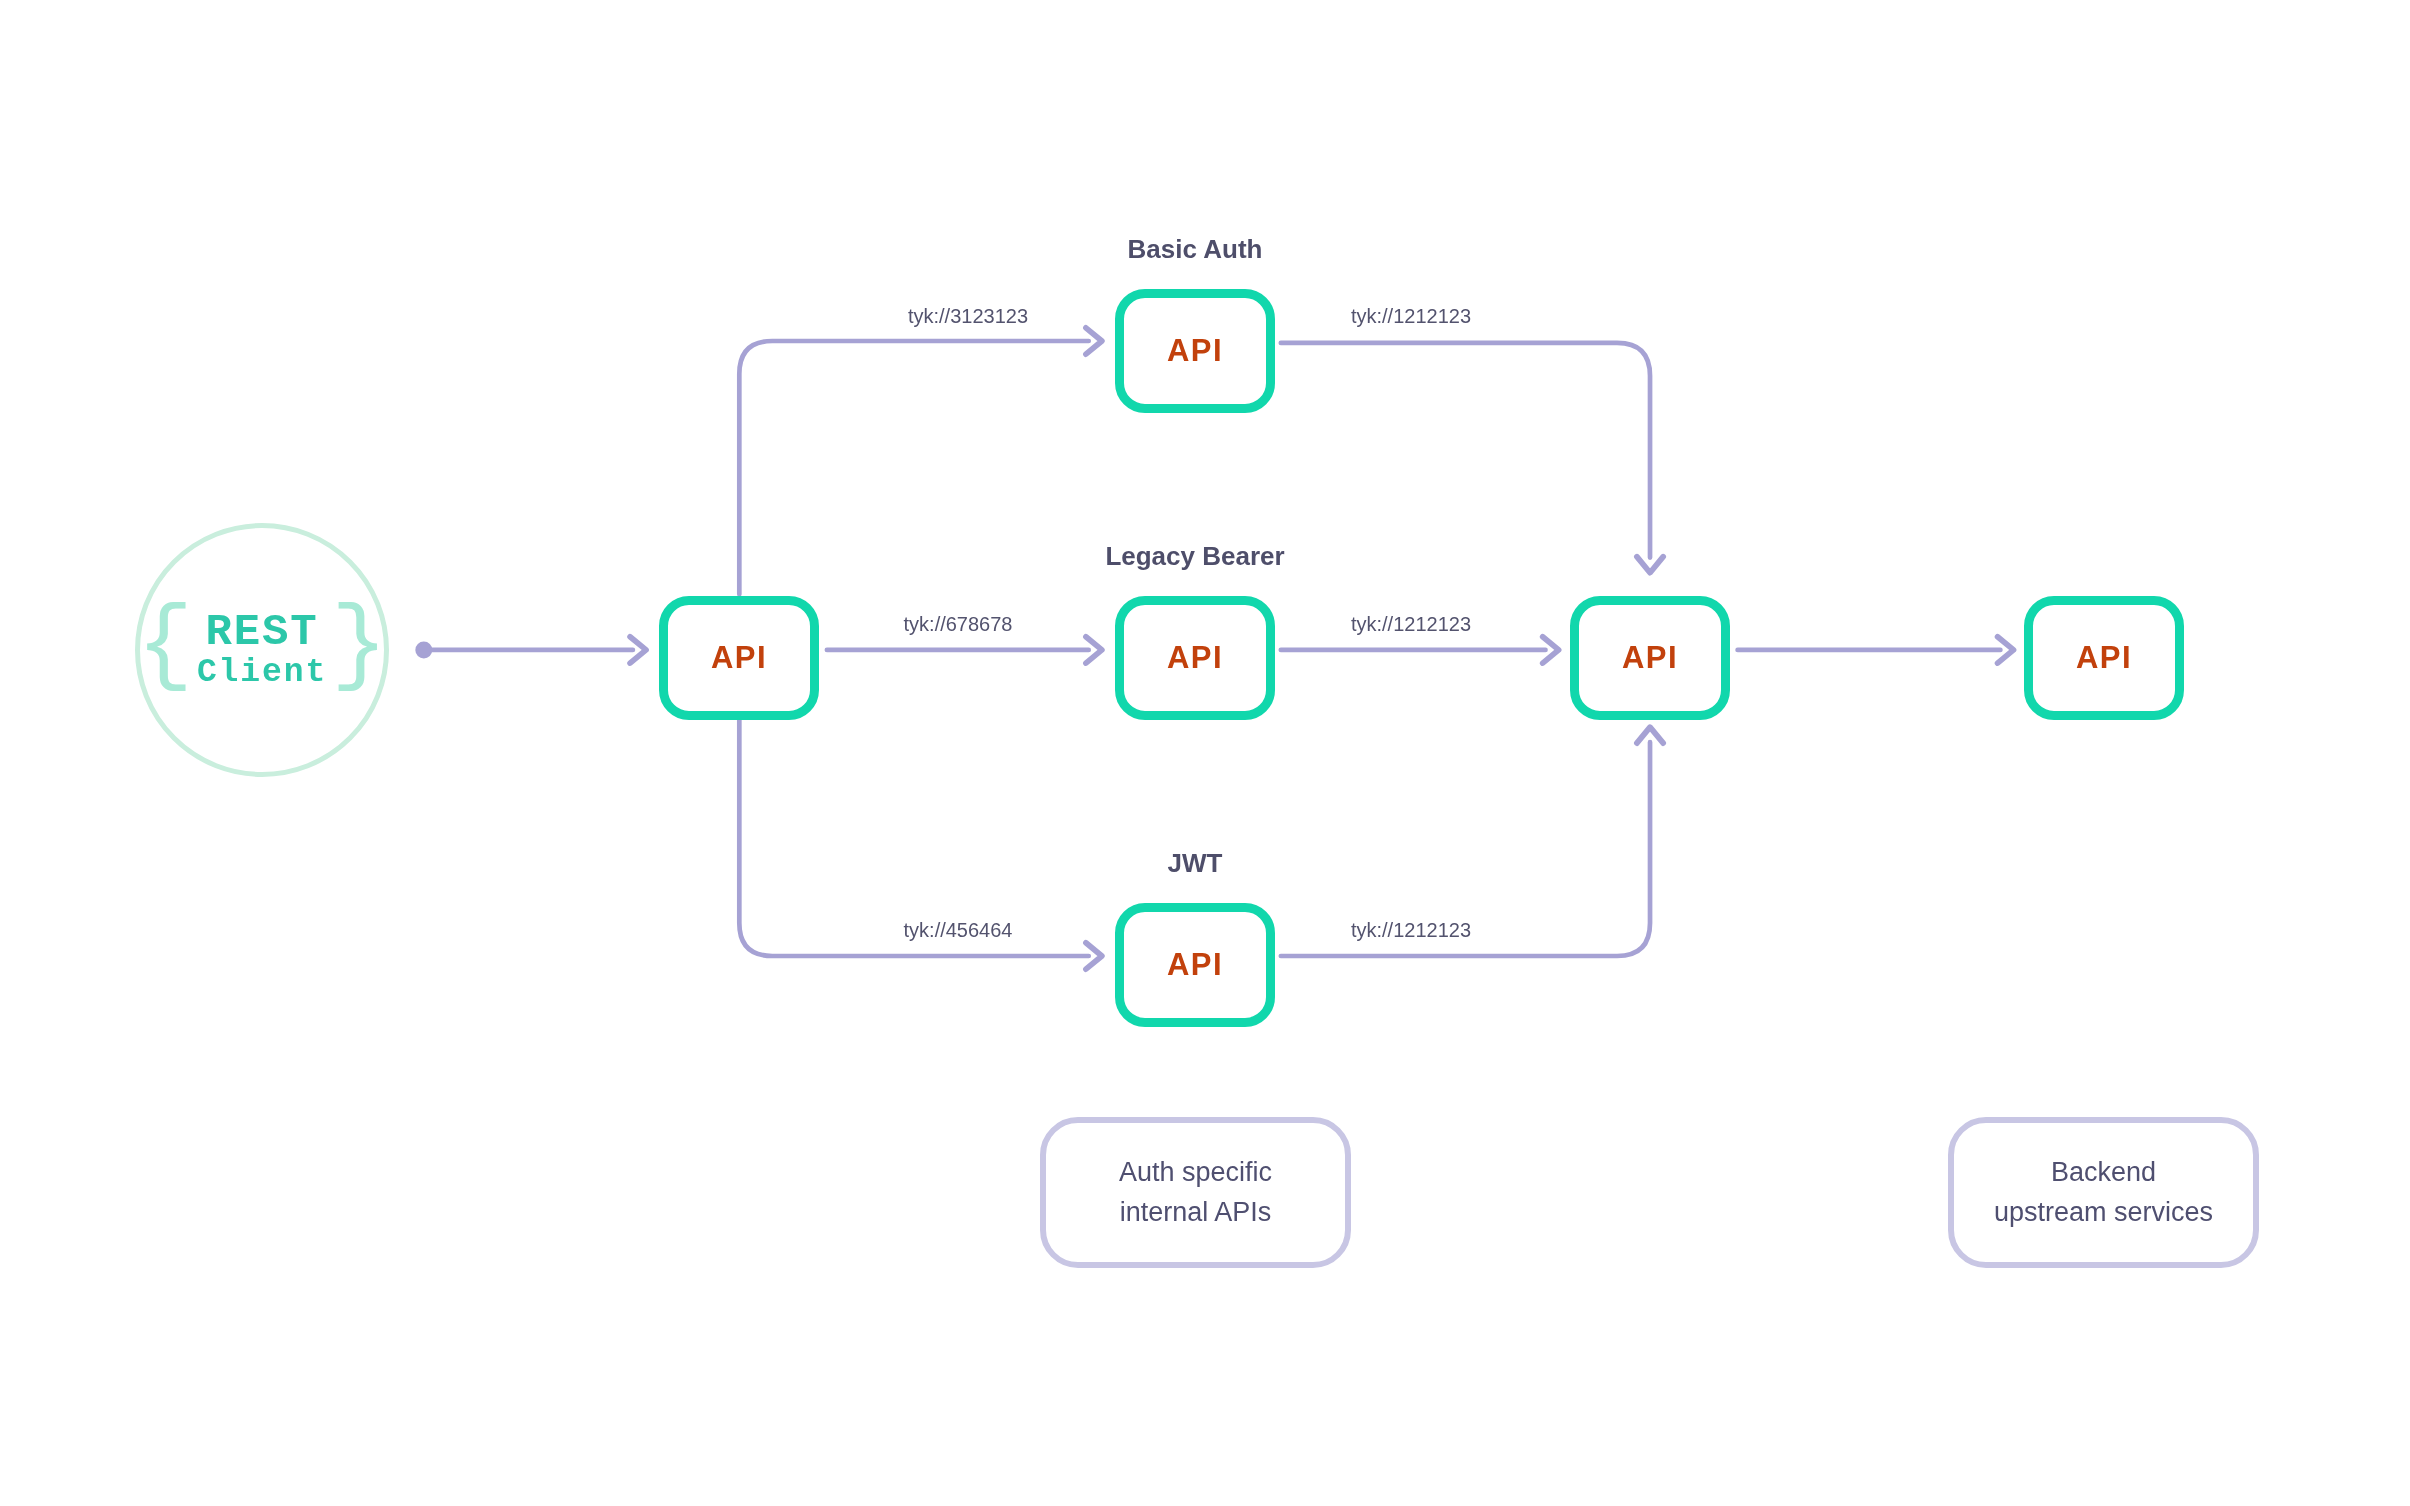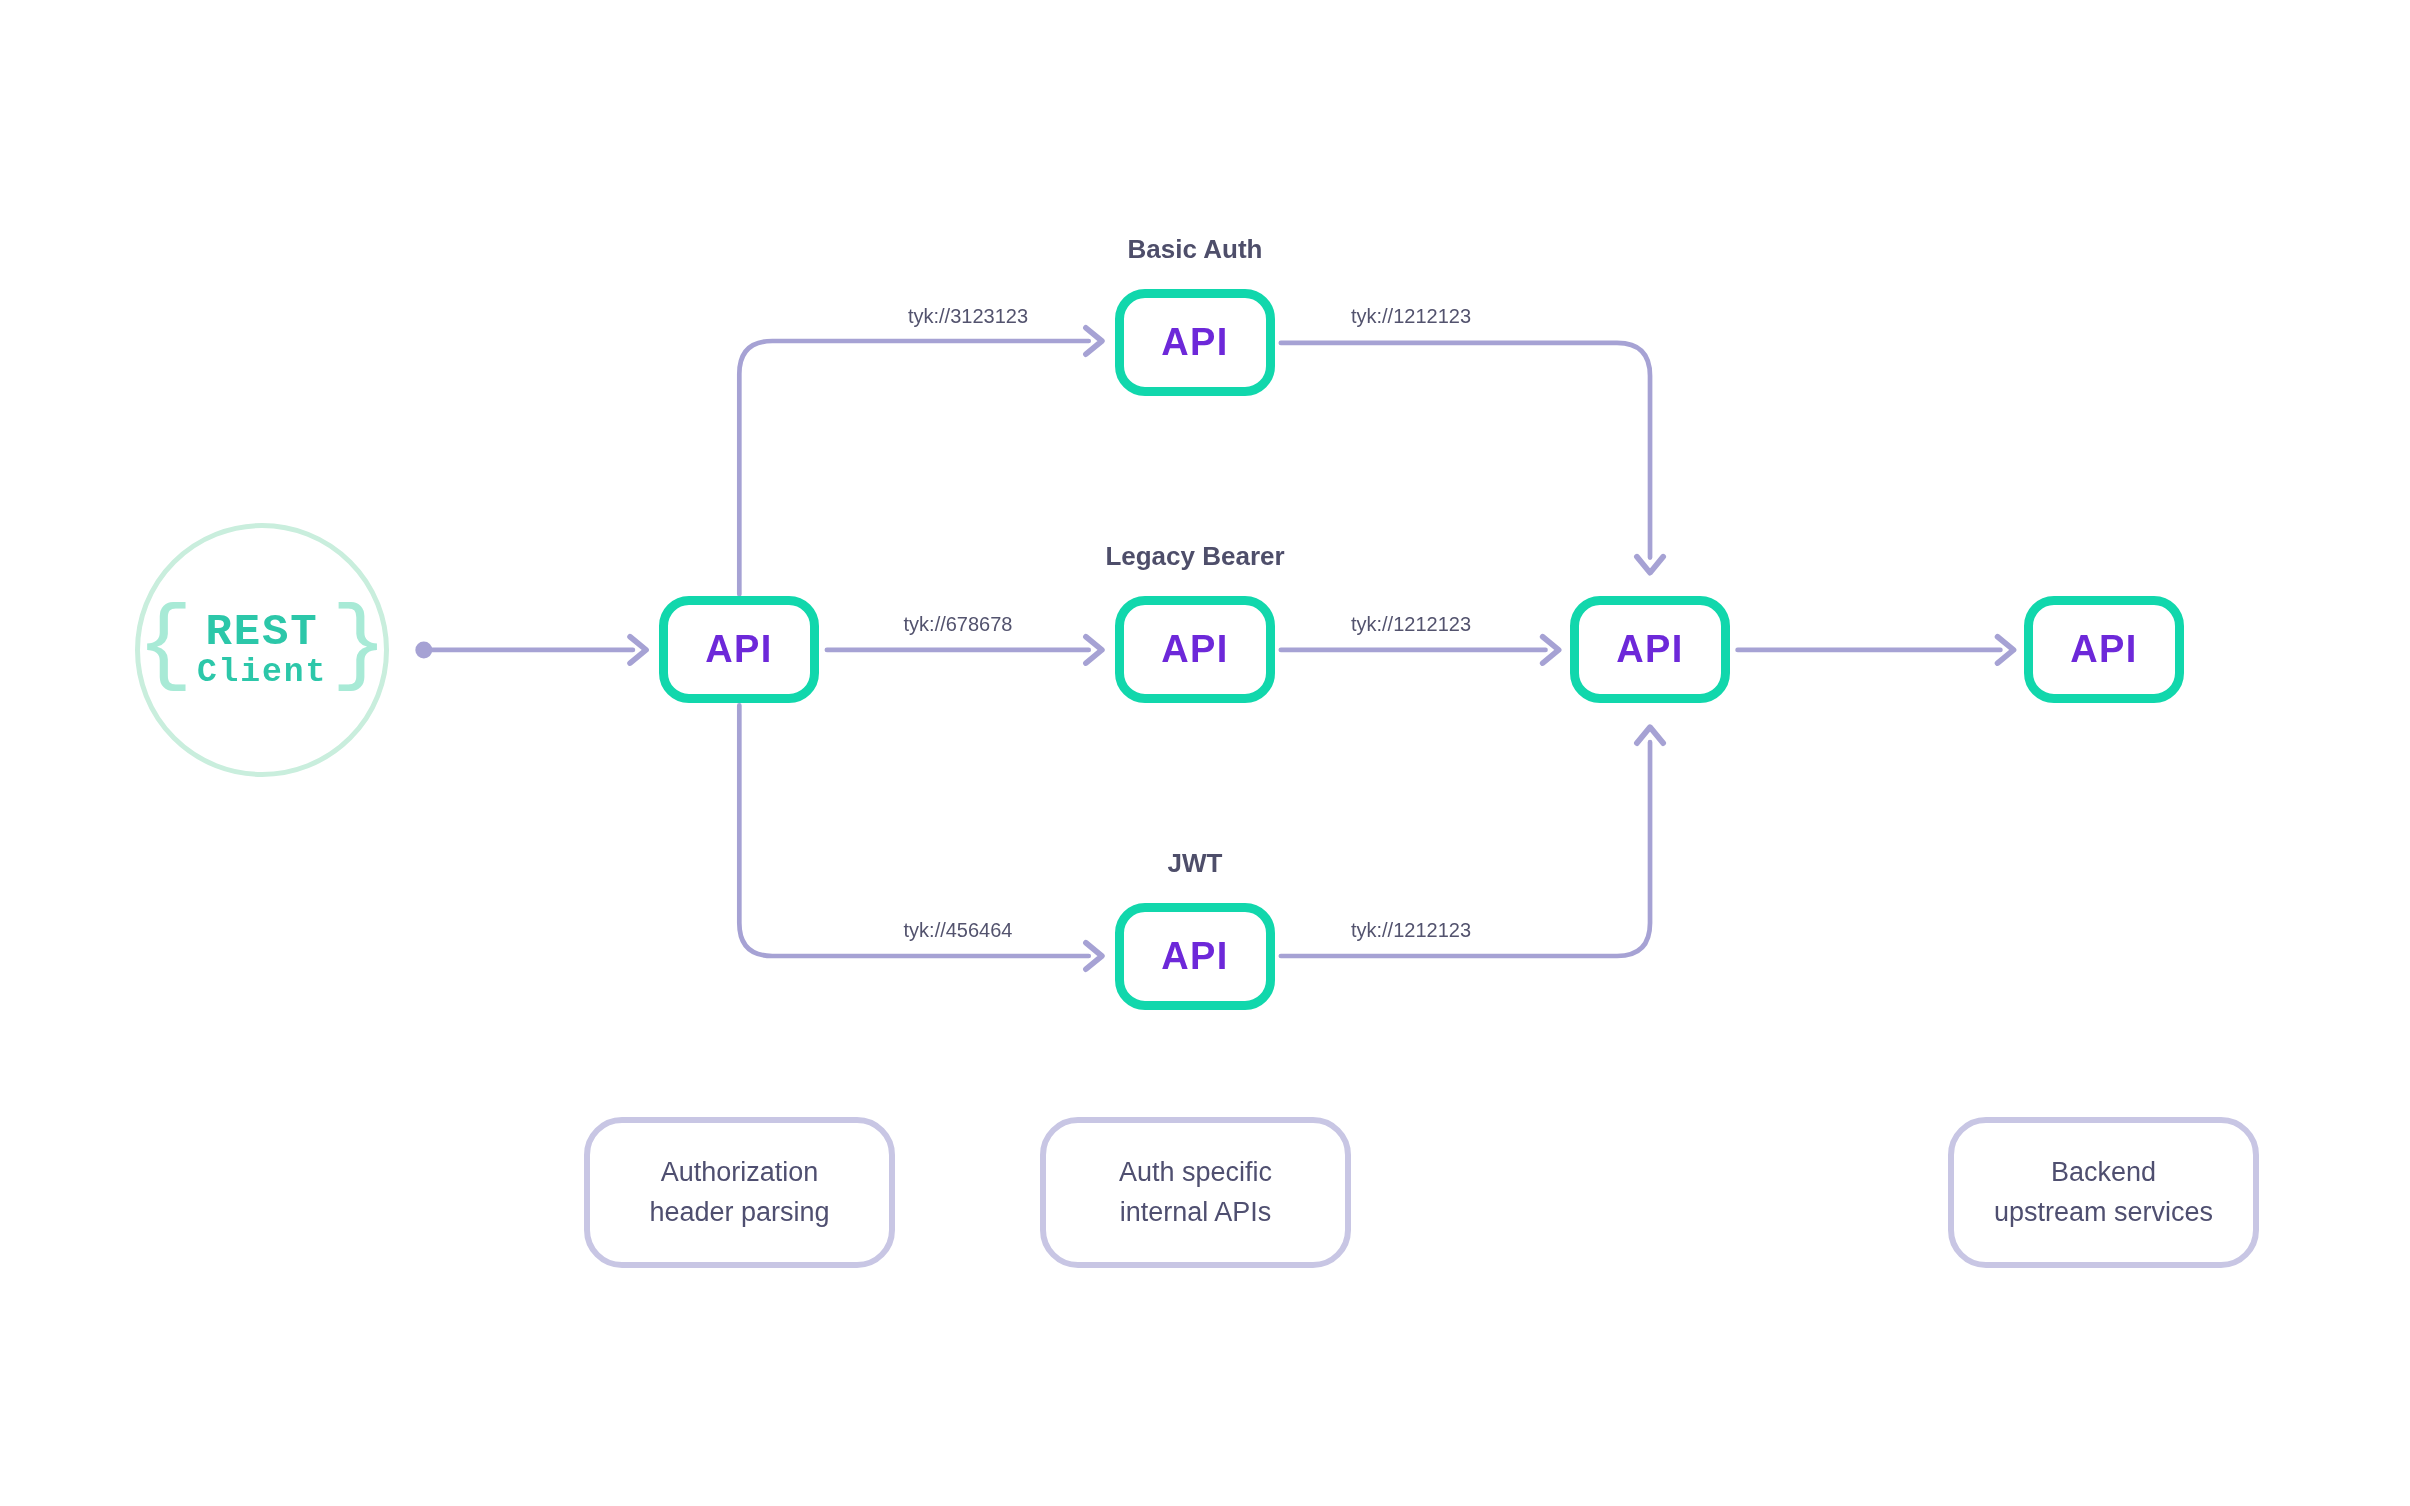--- a/index.html
+++ b/index.html
@@ -58,32 +58,32 @@
   .client-subtitle {
     font-size: 33px;
     font-weight: 700;
     letter-spacing: 1.9px;
     color: #2cc7a9;
     line-height: 1.1;
   }
   
   .api-box {
     position: absolute;
-    width: 160px; height: 107px;
+    width: 160px; height: 124px;
     box-sizing: border-box;
     border: 9.4px solid #11d7ac;
     border-radius: 30px;
     background: #ffffff;
     display: flex;
     align-items: center;
     justify-content: center;
-    font-size: 38px;
+    font-size: 31px;
     font-weight: 600;
     letter-spacing: 1.4px;
-    color: #6d28d9;
+    color: #c2410c;
   }
   
   .group-title {
     position: absolute;
     transform: translate(-50%, -50%);
     font-size: 26px;
     font-weight: 700;
     color: #4e4e6a;
     white-space: nowrap;
   }
@@ -177,24 +177,20 @@
 
   <div class="api-box" style="left:2024px; top:596px;">API</div>
 
   <div class="edge-label" style="left:958px; top:316px;margin-left:10px;">tyk://3123123</div>
   <div class="edge-label" style="left:1411px; top:316px;">tyk://1212123</div>
   <div class="edge-label" style="left:958px; top:624px;">tyk://678678</div>
   <div class="edge-label" style="left:1411px; top:624px;">tyk://1212123</div>
   <div class="edge-label" style="left:958px; top:930px;">tyk://456464</div>
   <div class="edge-label" style="left:1411px; top:930px;">tyk://1212123</div>
 
-  <div class="legend-box" style="left:584px; top:1117px;">
-    <span>Authorization</span>
-    <span>header parsing</span>
-  </div>
   <div class="legend-box" style="left:1040px; top:1117px;">
     <span>Auth specific</span>
     <span>internal APIs</span>
   </div>
   <div class="legend-box" style="left:1948px; top:1117px;">
     <span>Backend</span>
     <span>upstream services</span>
   </div>
 
 </div>

